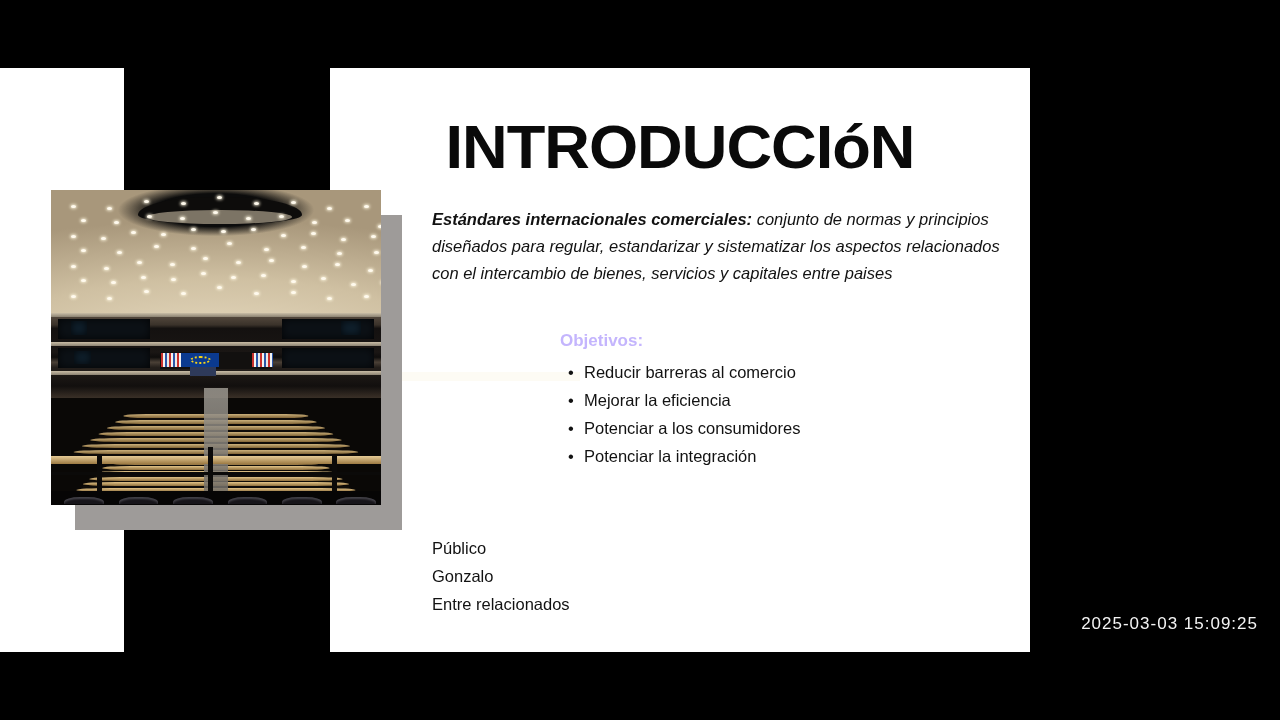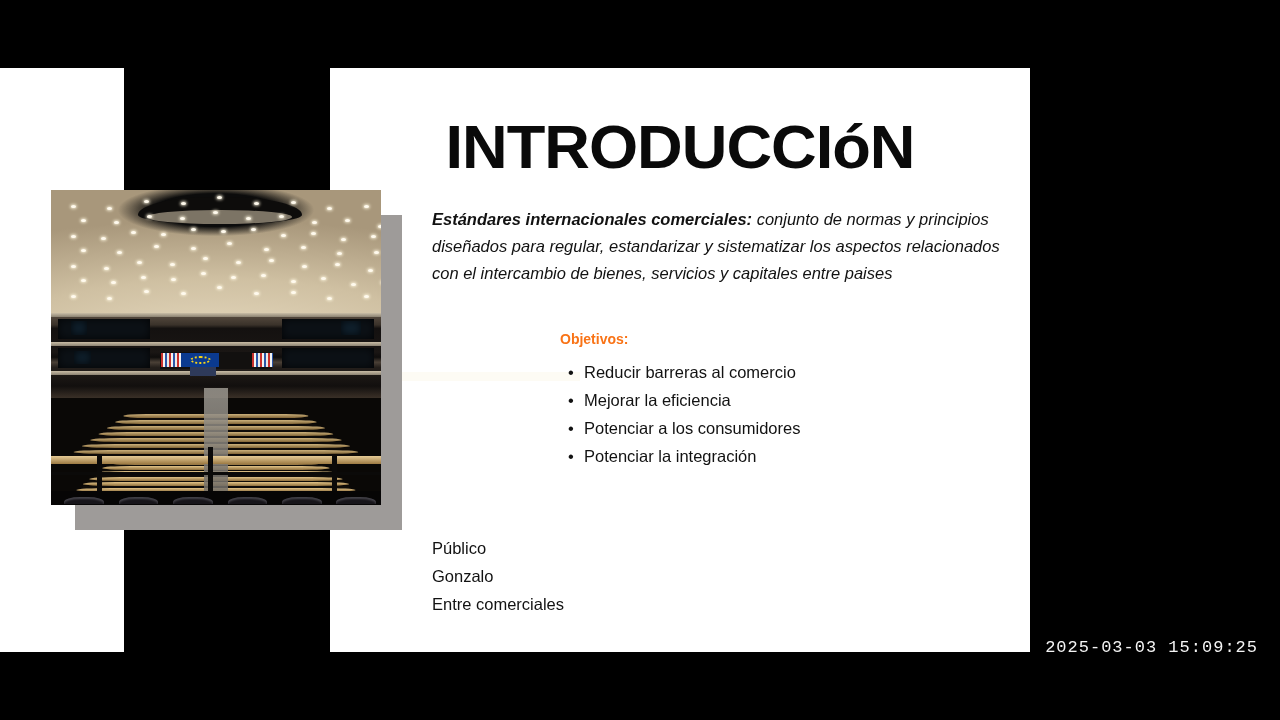--- a/index.html
+++ b/index.html
@@ -237,22 +237,22 @@
     line-height: 27px;
     color: #121212;
   }
   .slide-body b { font-weight: bold; font-style: italic; }
 
   .objetivos-title {
     position: absolute;
     left: 560px;
     top: 331px;
     font-weight: bold;
-    font-size: 14px;
-    color: #f97316;
+    font-size: 17px;
+    color: #c4b5fd;
   }
   .bullets {
     position: absolute;
     left: 568px;
     top: 358px;
     margin: 0;
     padding: 0;
     list-style: none;
   }
   .bullets li {
@@ -396,22 +396,22 @@
     color: #f2f0ee;
     font-size: 11.5px;
     line-height: 15px;
     white-space: nowrap;
   }
 
   
   .timestamp {
     position: absolute;
     right: 22px;
-    top: 638px;
-    font-family: Liberation Mono, monospace;
+    top: 614px;
+    font-family: Liberation Sans, sans-serif;
     font-size: 17px;
     letter-spacing: 1px;
     color: #f4f4f4;
   }
 </style>
 </head>
 <body>
 
 <div id="stage">
 
@@ -564,19 +564,19 @@
   <ul class="bullets" id="objectives-list">
       <li><span class="dot">•</span><span>Reducir barreras al comercio</span></li>
       <li><span class="dot">•</span><span>Mejorar la eficiencia</span></li>
       <li><span class="dot">•</span><span>Potenciar a los consumidores</span></li>
       <li><span class="dot">•</span><span>Potenciar la integración</span></li>
     </ul>
 
   <ul class="clasif-list" id="classification-list">
       <li>Público</li>
       <li>Gonzalo</li>
-      <li>Entre comerciales</li>
+      <li>Entre relacionados</li>
     </ul>
 
 
   <div class="timestamp">2025-03-03 15:09:25</div>
 
 </div>
 
 </body></html>

